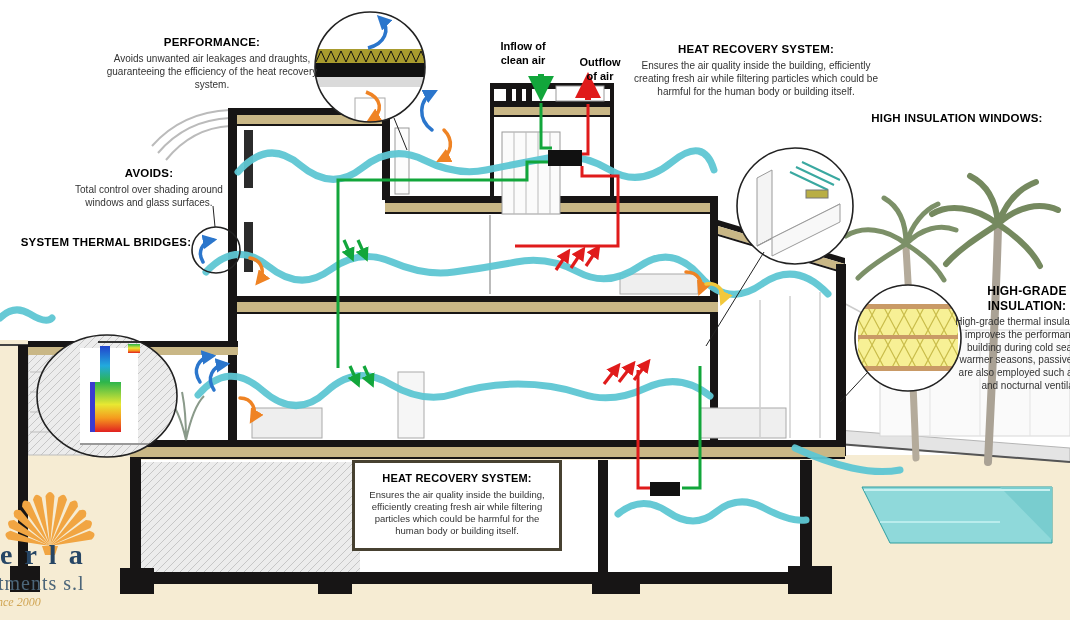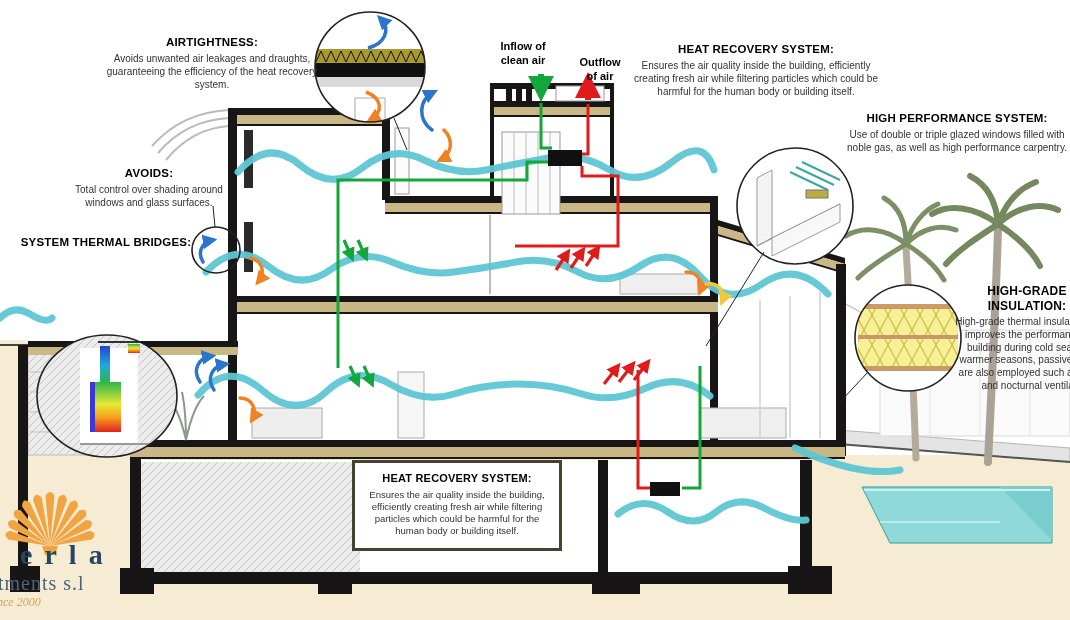--- a/index.html
+++ b/index.html
@@ -18,21 +18,21 @@
   #ann-insulation-title .t{font-size:12px;line-height:1.25;}
   #ann-insulation-body{left:955px;top:316px;width:164px;}
   #ann-hrs-bottom{left:352px;top:460px;width:188px;background:#fff;border:3px solid #474131;
                   padding:9px 8px 10px 8px;}
   #ann-hrs-bottom .t{font-size:11px;}
   #ann-hrs-bottom .b{font-size:9.5px;}
   .flowlabel{position:absolute;font-size:11px;font-weight:bold;line-height:1.25;text-align:center;color:#000;}
   #lbl-inflow{left:498px;top:40px;width:50px;}
   #lbl-outflow{left:577px;top:56px;width:46px;}
   .logo-name{position:absolute;left:0px;top:539px;font-family:"Liberation Serif",serif;
-             font-weight:bold;font-size:28px;letter-spacing:12px;color:#274665;padding-left:20px;}
+             font-weight:bold;font-size:28px;letter-spacing:12px;color:#274665;}
   .logo-sub{position:absolute;left:-2px;top:572px;font-family:"Liberation Serif",serif;
             font-size:20px;letter-spacing:1px;color:#4b6579;}
   .logo-tag{position:absolute;left:-3px;top:595px;font-family:"Liberation Serif",serif;
             font-style:italic;font-size:12px;color:#d0a553;}
 </style>
 </head>
 <body>
 
 <div id="stage">
 
@@ -339,41 +339,40 @@
           <path d="M0,0 L-4.5,-44 Q0,-52 4.5,-44 Z"></path>
         </g>
     <g transform="rotate(75)">
           <path d="M0,0 L-4.5,-42 Q0,-50 4.5,-42 Z"></path>
         </g>
     <path d="M-8,0 L8,0 L5,9 L-5,9 Z"></path>
   </g>
 </svg>
 
   <div class="ann" id="ann-airtightness">
-    <div class="t">AIRTIGHTNESS:</div>
+    <div class="t">PERFORMANCE:</div>
     <div class="b">Avoids unwanted air leakages and draughts, guaranteeing the efficiency of the heat recovery system.</div>
   </div>
 
   <div class="ann" id="ann-shading">
     <div class="t">AVOIDS:</div>
     <div class="b">Total control over shading around windows and glass surfaces.</div>
   </div>
 
   <div class="ann" id="ann-thermal">
     <div class="t">SYSTEM THERMAL BRIDGES:</div>
   </div>
 
   <div class="ann" id="ann-hrs-top">
     <div class="t">HEAT RECOVERY SYSTEM:</div>
     <div class="b">Ensures the air quality inside the building, efficiently creating fresh air while filtering particles which could be harmful for the human body or building itself.</div>
   </div>
 
   <div class="ann" id="ann-windows">
-    <div class="t">HIGH PERFORMANCE SYSTEM:</div>
-    <div class="b">Use of double or triple glazed windows filled with noble gas, as well as high performance carpentry.</div>
+    <div class="t">HIGH INSULATION WINDOWS:</div>
   </div>
 
   <div class="ann" id="ann-insulation-title">
     <div class="t">HIGH-GRADE INSULATION:</div>
   </div>
   <div class="ann" id="ann-insulation-body">
     <div class="b">High-grade thermal insulation greatly improves the performance of the building during cold seasons. In warmer seasons, passive solutions are also employed such as shading and nocturnal ventilation.</div>
   </div>
 
   <div class="ann" id="ann-hrs-bottom">

